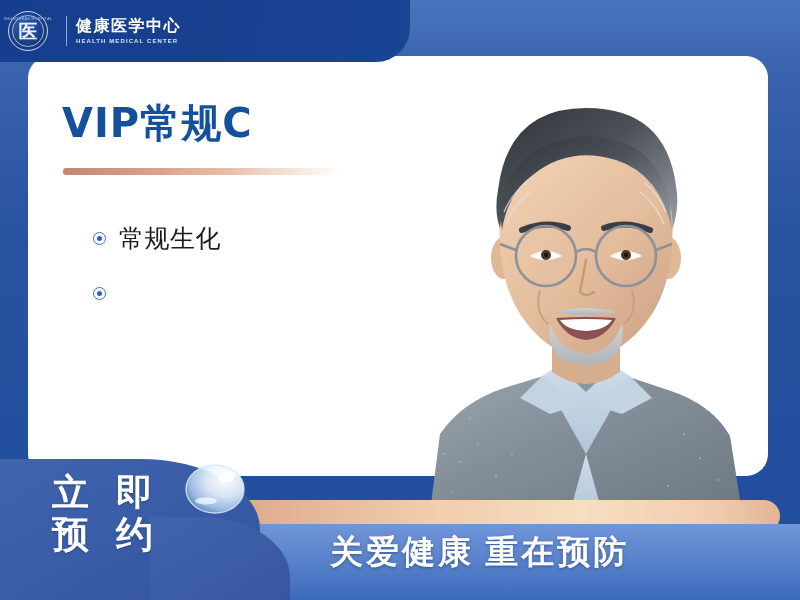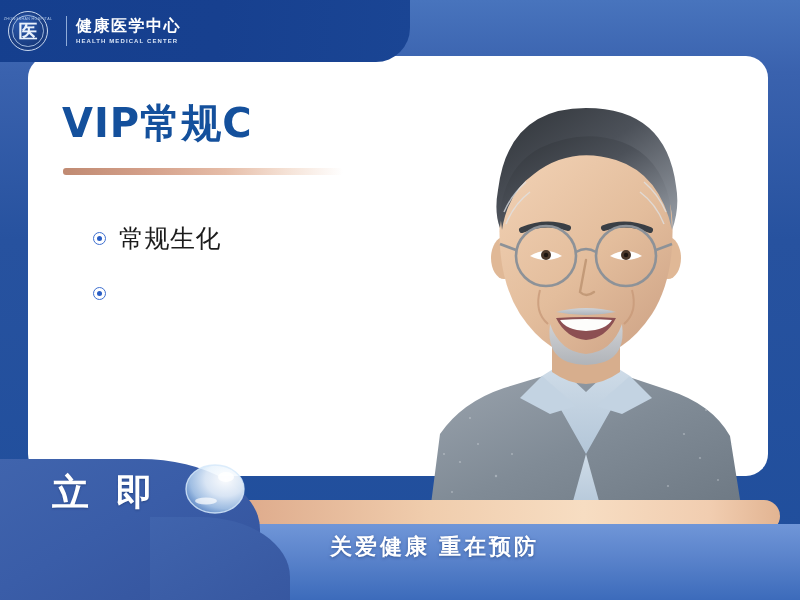--- a/index.html
+++ b/index.html
@@ -123,22 +123,22 @@
     letter-spacing:7px;
     font-family:"DejaVu Sans","Liberation Sans",sans-serif;
     text-shadow:0 1px 2px rgba(16,40,90,.45);
     margin-left:12px;
   }
   .droplet{
     position:absolute;left:182px;top:462px;width:66px;height:56px;z-index:14;
   }
   .slogan{
     position:absolute;left:330px;top:536px;z-index:14;
-    color:#ffffff;font-size:22px;font-weight:bold;letter-spacing:3px;
-    font-family:Liberation Sans, sans-serif;line-height:1;
+    color:#ffffff;font-size:33px;font-weight:bold;letter-spacing:3px;
+    font-family:Liberation Serif, serif;line-height:1;
     text-shadow:0 1px 3px rgba(20,45,100,.5);
   }
 </style>
 </head>
 <body>
 
 <div class="poster">
 
   <div class="header-bar">
     <div class="logo-mark">
@@ -269,20 +269,21 @@
       <path d="M140 228 Q134 250 148 262" stroke="#c89a79" stroke-width="2" fill="none" opacity="0.8"></path>
       <path d="M232 228 Q238 250 224 262" stroke="#c89a79" stroke-width="2" fill="none" opacity="0.8"></path>
     </svg>
   </div>
 
   <div class="copper-band"></div>
   <div class="lower-blue"></div>
   <div class="cta-shape"></div>
   <div class="cta-text">
     <div>立 即</div>
+    <div>预 约</div>
   </div>
 
   <svg class="droplet" viewBox="0 0 66 56" xmlns="http://www.w3.org/2000/svg">
     <defs>
       <radialGradient id="dropg" cx="0.68" cy="0.3" r="0.78">
         <stop offset="0%" stop-color="#ffffff" stop-opacity="0.98"></stop>
         <stop offset="45%" stop-color="#eaf4fd" stop-opacity="0.9"></stop>
         <stop offset="78%" stop-color="#bcd9f3" stop-opacity="0.78"></stop>
         <stop offset="100%" stop-color="#8fbde8" stop-opacity="0.5"></stop>
       </radialGradient>

